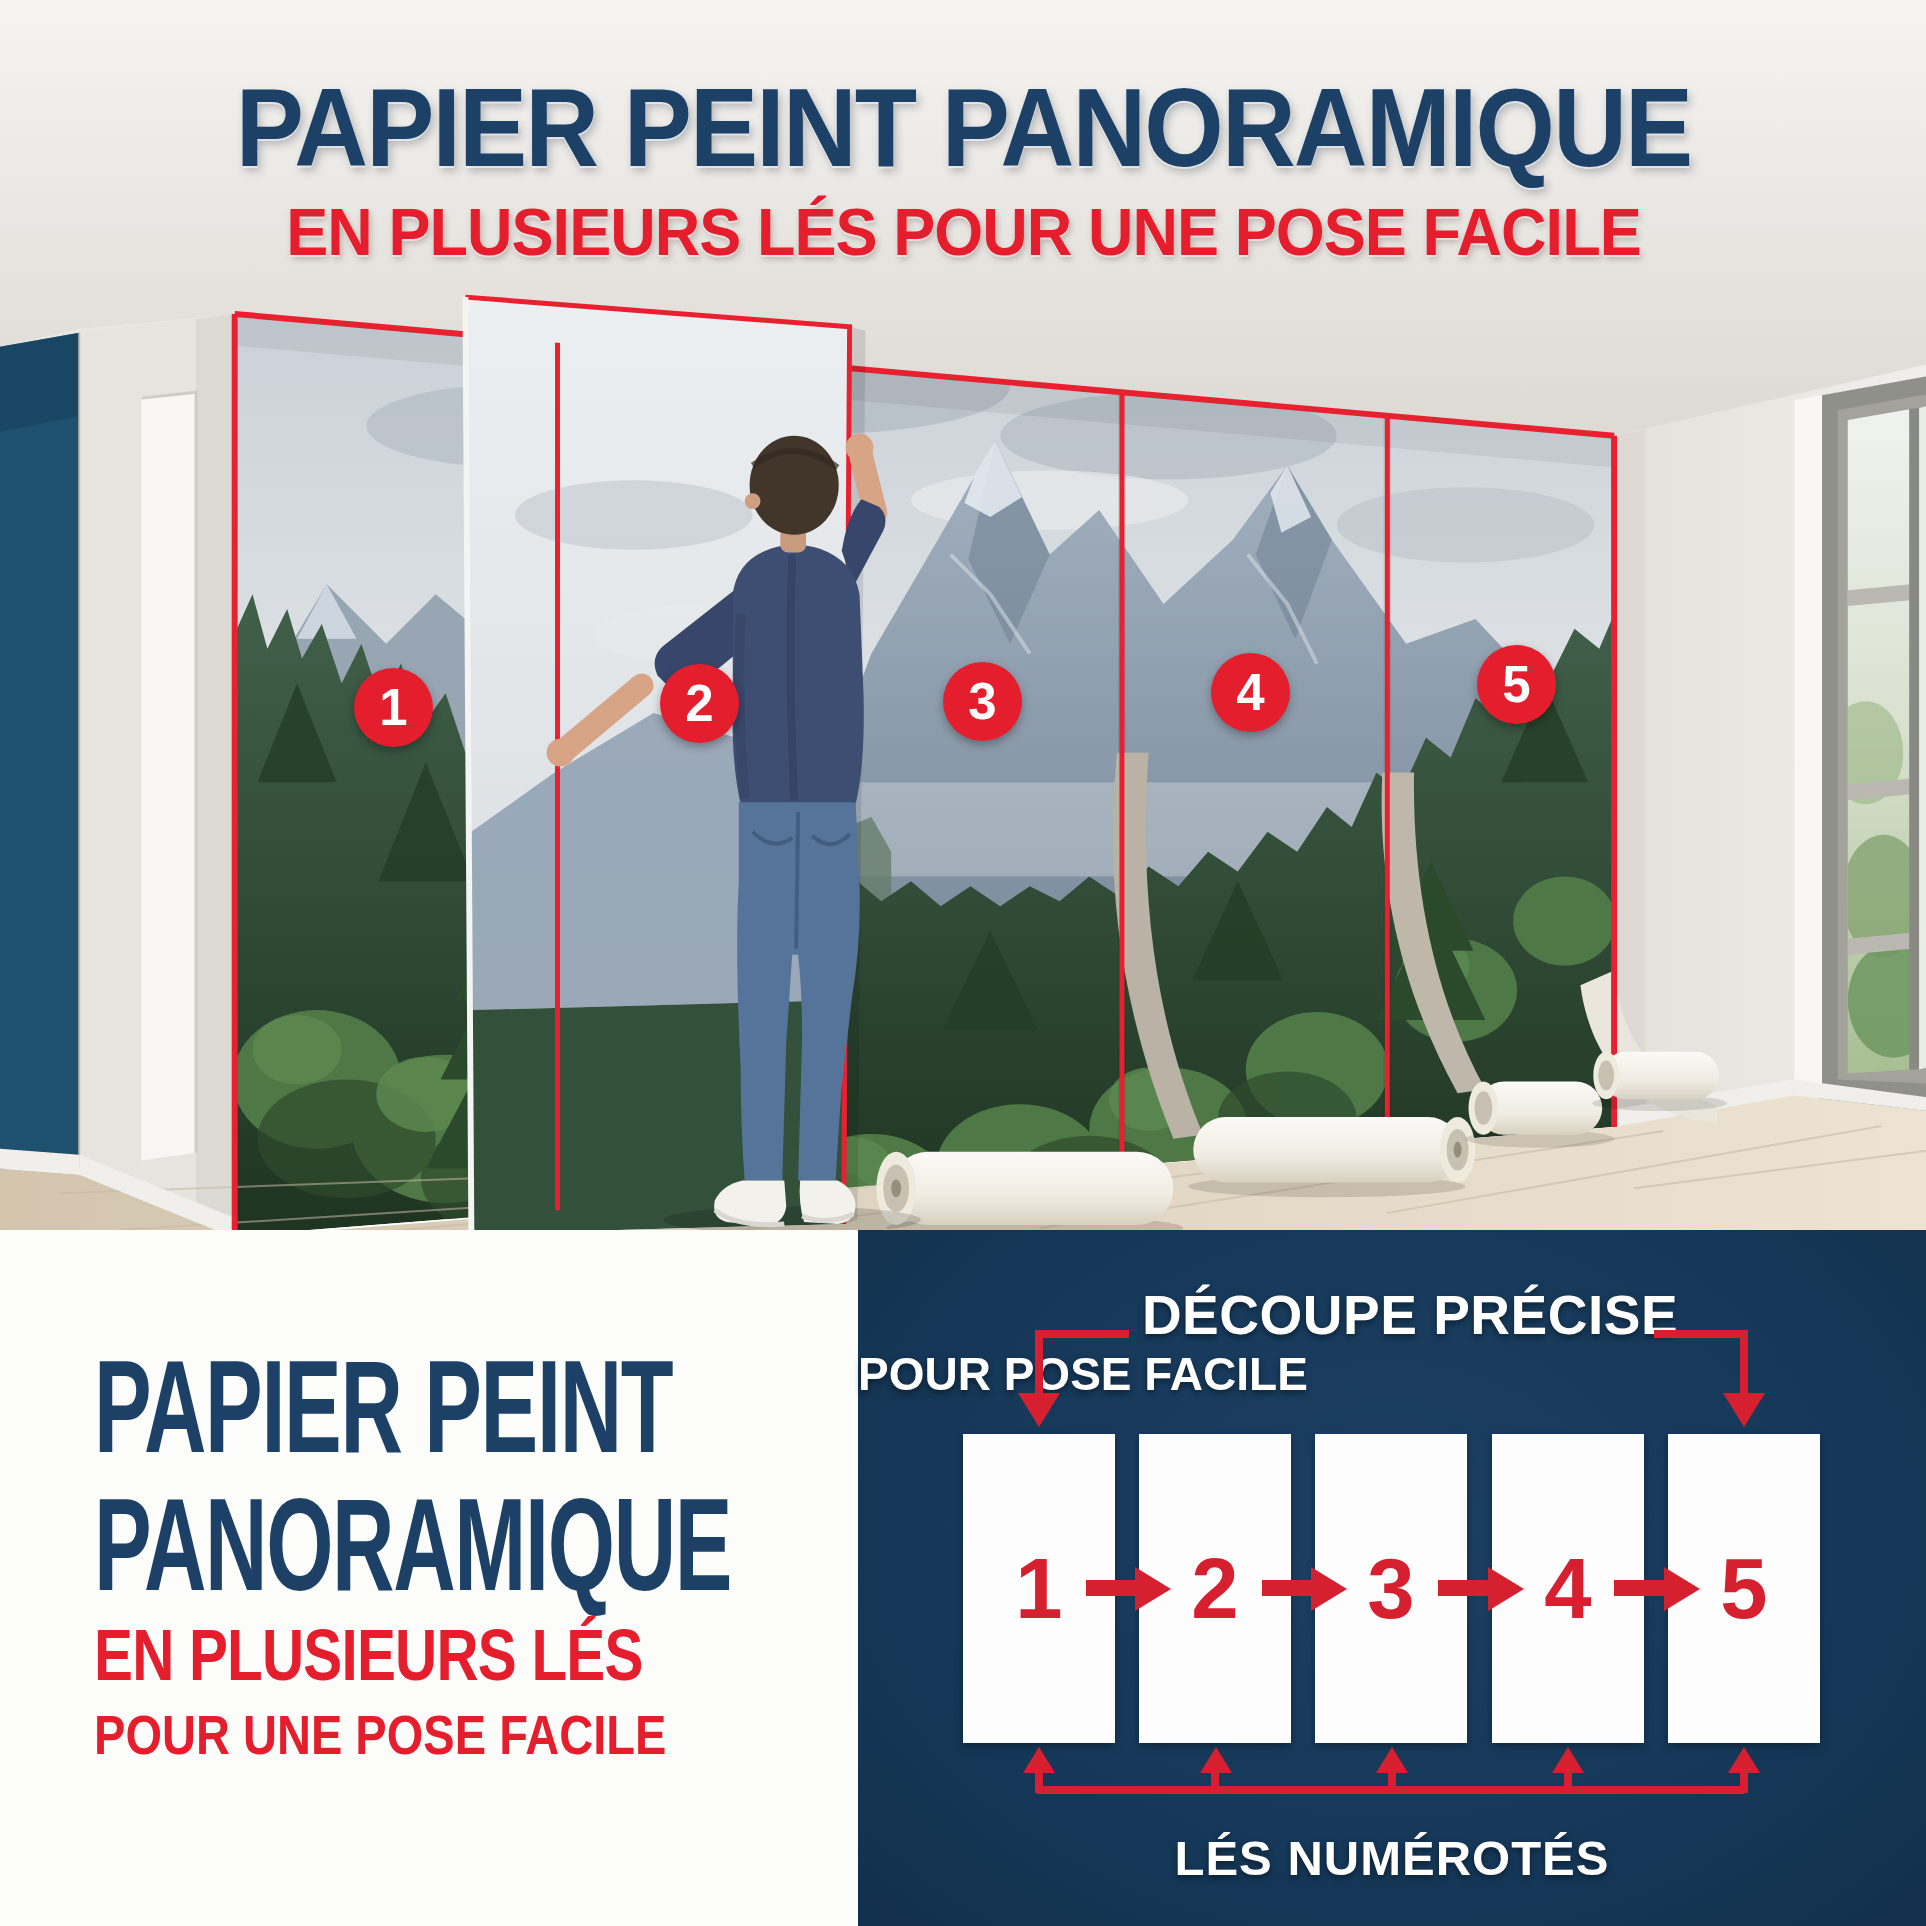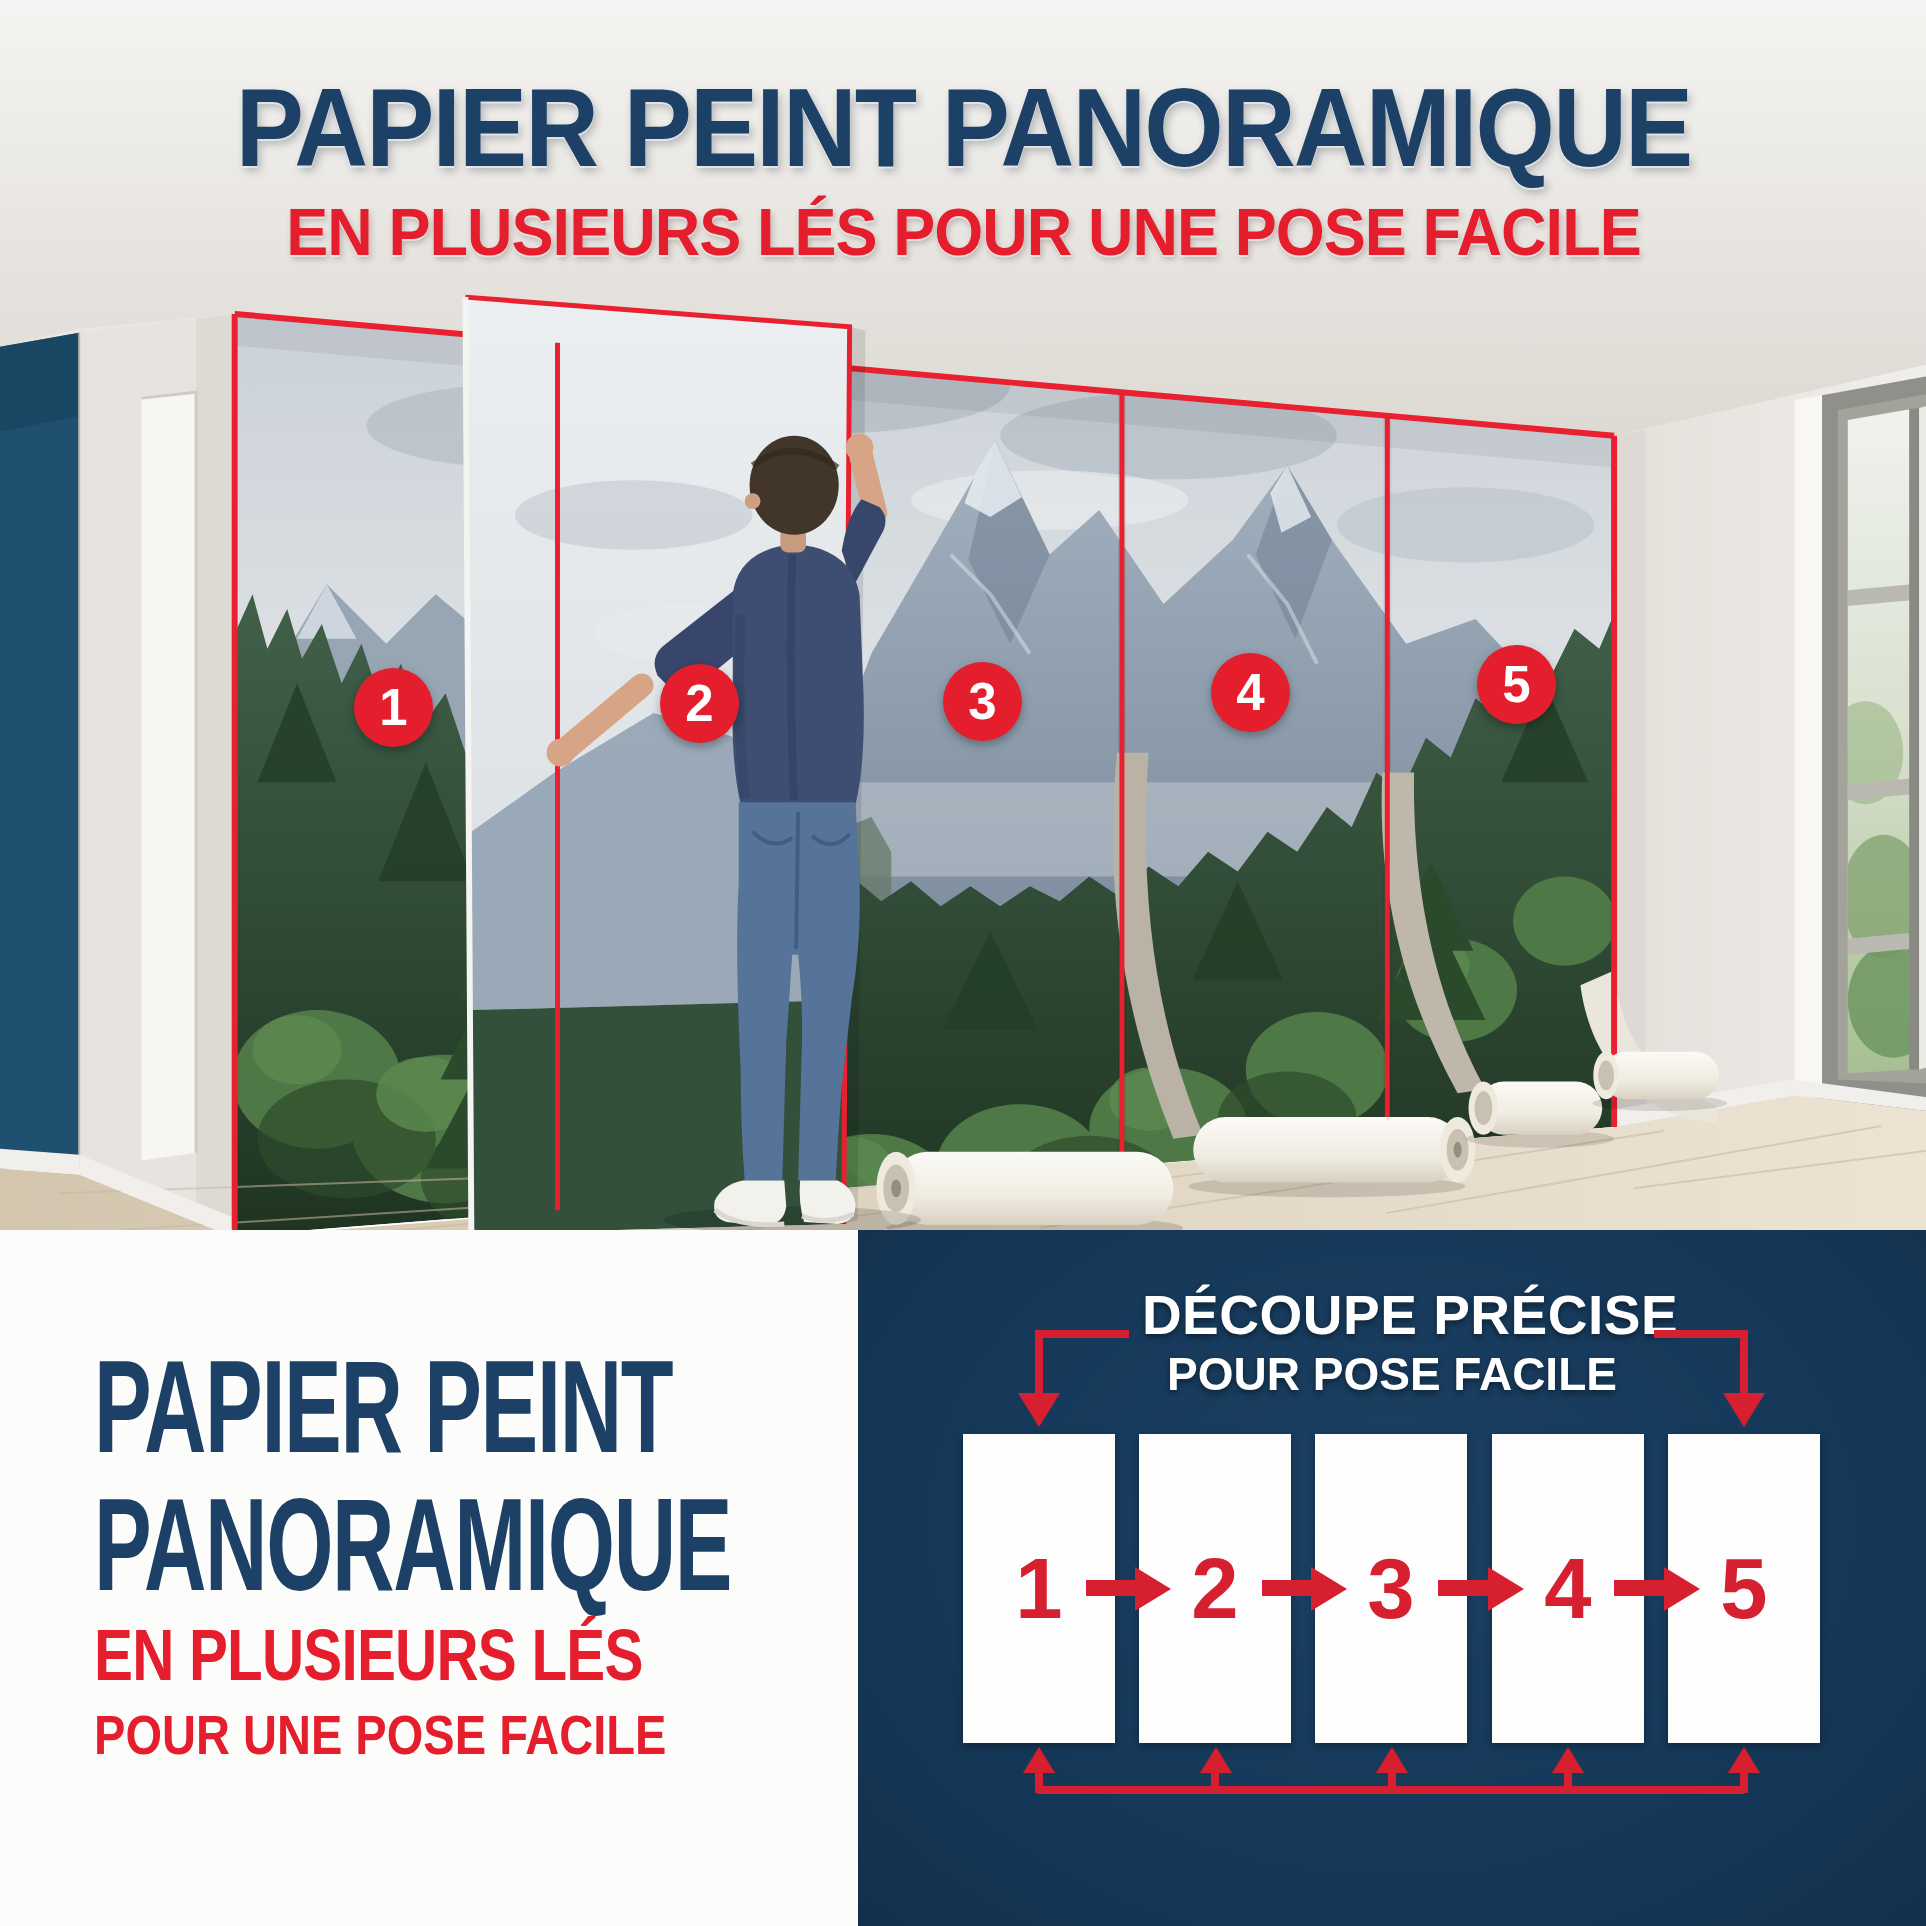--- a/index.html
+++ b/index.html
@@ -37,21 +37,21 @@
   #bl2{top:249px;font-size:131px;color:var(--navy-title);transform:scaleX(.66);letter-spacing:-2px;}
   #bl3{top:388px;font-size:73px;color:var(--red);transform:scaleX(.80);letter-spacing:-1px;}
   #bl4{top:477px;font-size:56px;color:var(--red);transform:scaleX(.84);}
 
   
   #diagram{left:858px;top:1230px;width:1068px;height:697px;
     background:radial-gradient(ellipse at 50% 42%, #1c4063 0%, var(--panel-navy) 55%, #12304c 100%);}
   #diagram .dt1{left:18px;top:53px;width:100%;text-align:center;color:#fff;
     font-size:55px;font-weight:700;letter-spacing:0.5px;
     text-shadow:0 3px 6px rgba(0,0,0,.45);}
-  #diagram .dt2{left:0;top:117px;width:100%;text-align:center;color:#fff;
+  #diagram .dt2{left:0;top:117px;width:100%;color:#fff;
     font-size:46px;font-weight:800;text-shadow:0 3px 6px rgba(0,0,0,.45);}
   .rbar{background:var(--diagram-red);}
   .dstrip{width:152px;height:309px;top:204px;background:#fdfdfd;
     box-shadow:0 3px 8px rgba(0,0,0,.35);
     display:flex;align-items:center;justify-content:center;}
   .dstrip span{color:var(--diagram-red);font-size:85px;font-weight:800;}
   .tri{width:0;height:0;}
   #diagram .cap{left:0;top:600px;width:100%;text-align:center;color:#fff;
     font-size:49px;font-weight:800;letter-spacing:1px;
     text-shadow:0 3px 6px rgba(0,0,0,.45);}
@@ -434,14 +434,15 @@
          border-right:16px solid transparent;border-bottom:26px solid var(--diagram-red);"></div>
     <div class="rbar abs" style="left:530px;top:541px;width:8px;height:22px;"></div>
     <div class="tri abs" style="left:694px;top:517px;border-left:16px solid transparent;
          border-right:16px solid transparent;border-bottom:26px solid var(--diagram-red);"></div>
     <div class="rbar abs" style="left:706px;top:541px;width:8px;height:22px;"></div>
     <div class="tri abs" style="left:870px;top:517px;border-left:16px solid transparent;
          border-right:16px solid transparent;border-bottom:26px solid var(--diagram-red);"></div>
     <div class="rbar abs" style="left:882px;top:541px;width:8px;height:22px;"></div>
   </div>
 
+  <div class="cap abs">LÉS NUMÉROTÉS</div>
 </div>
 
 
 </body></html>

